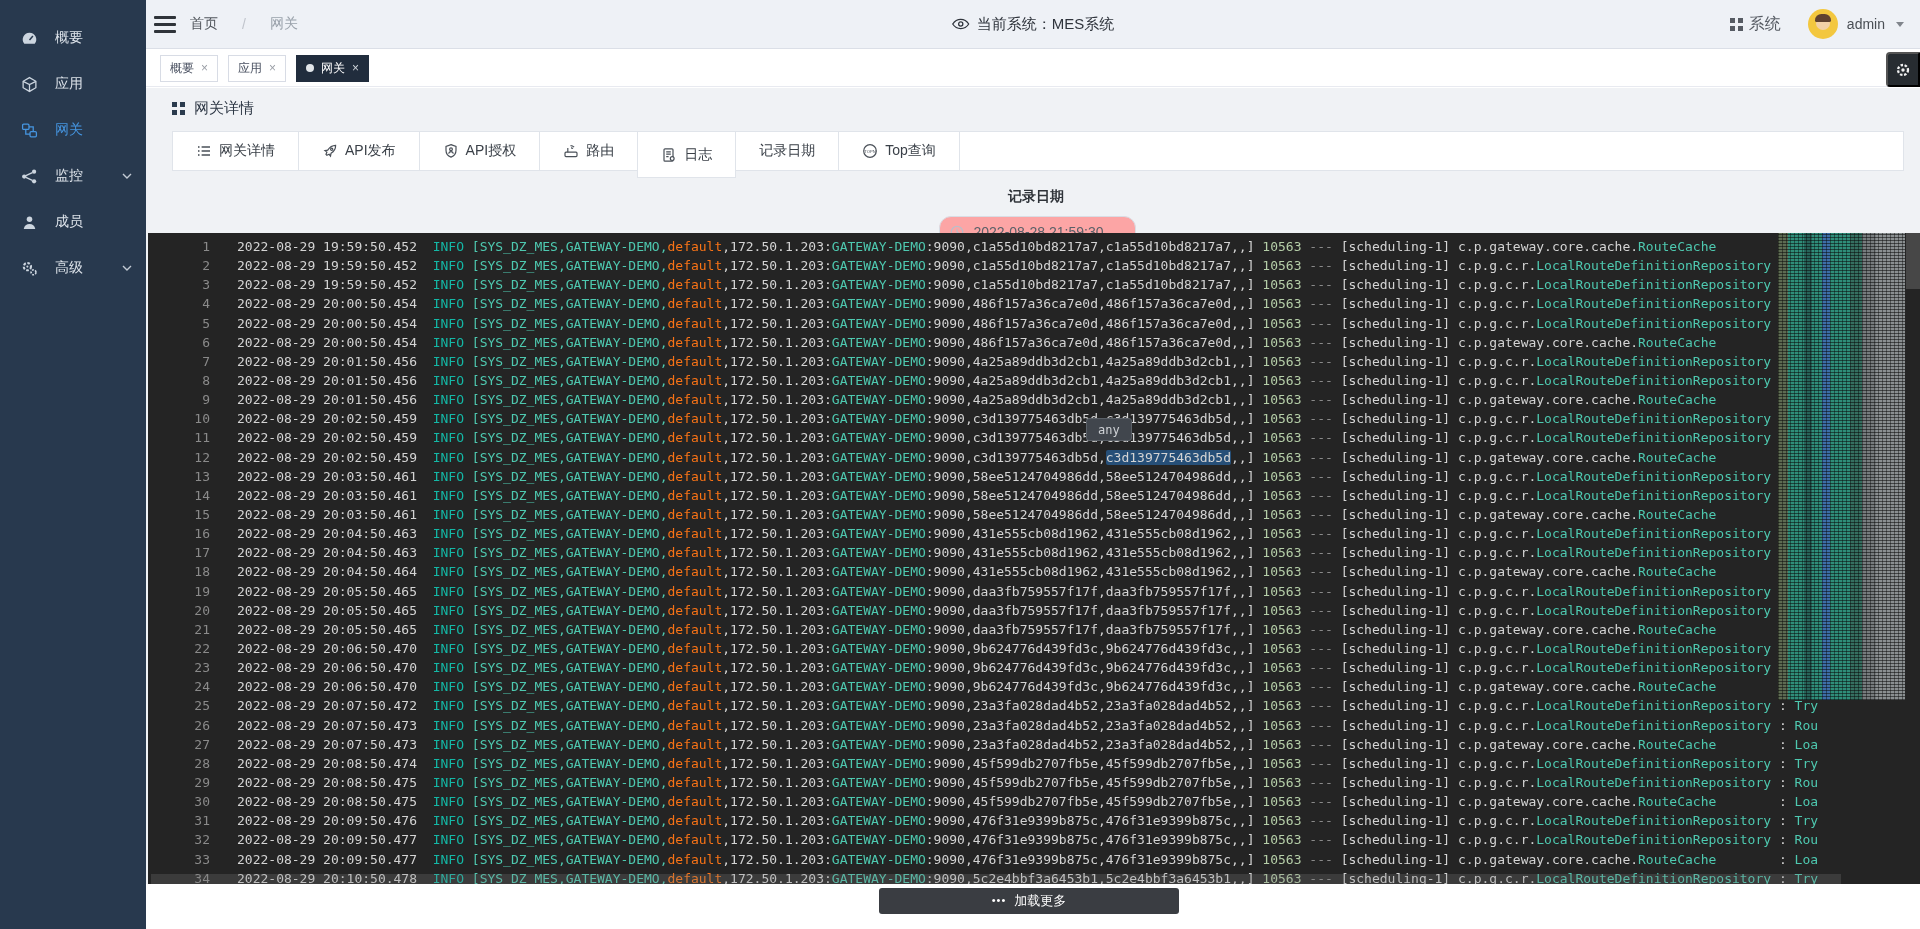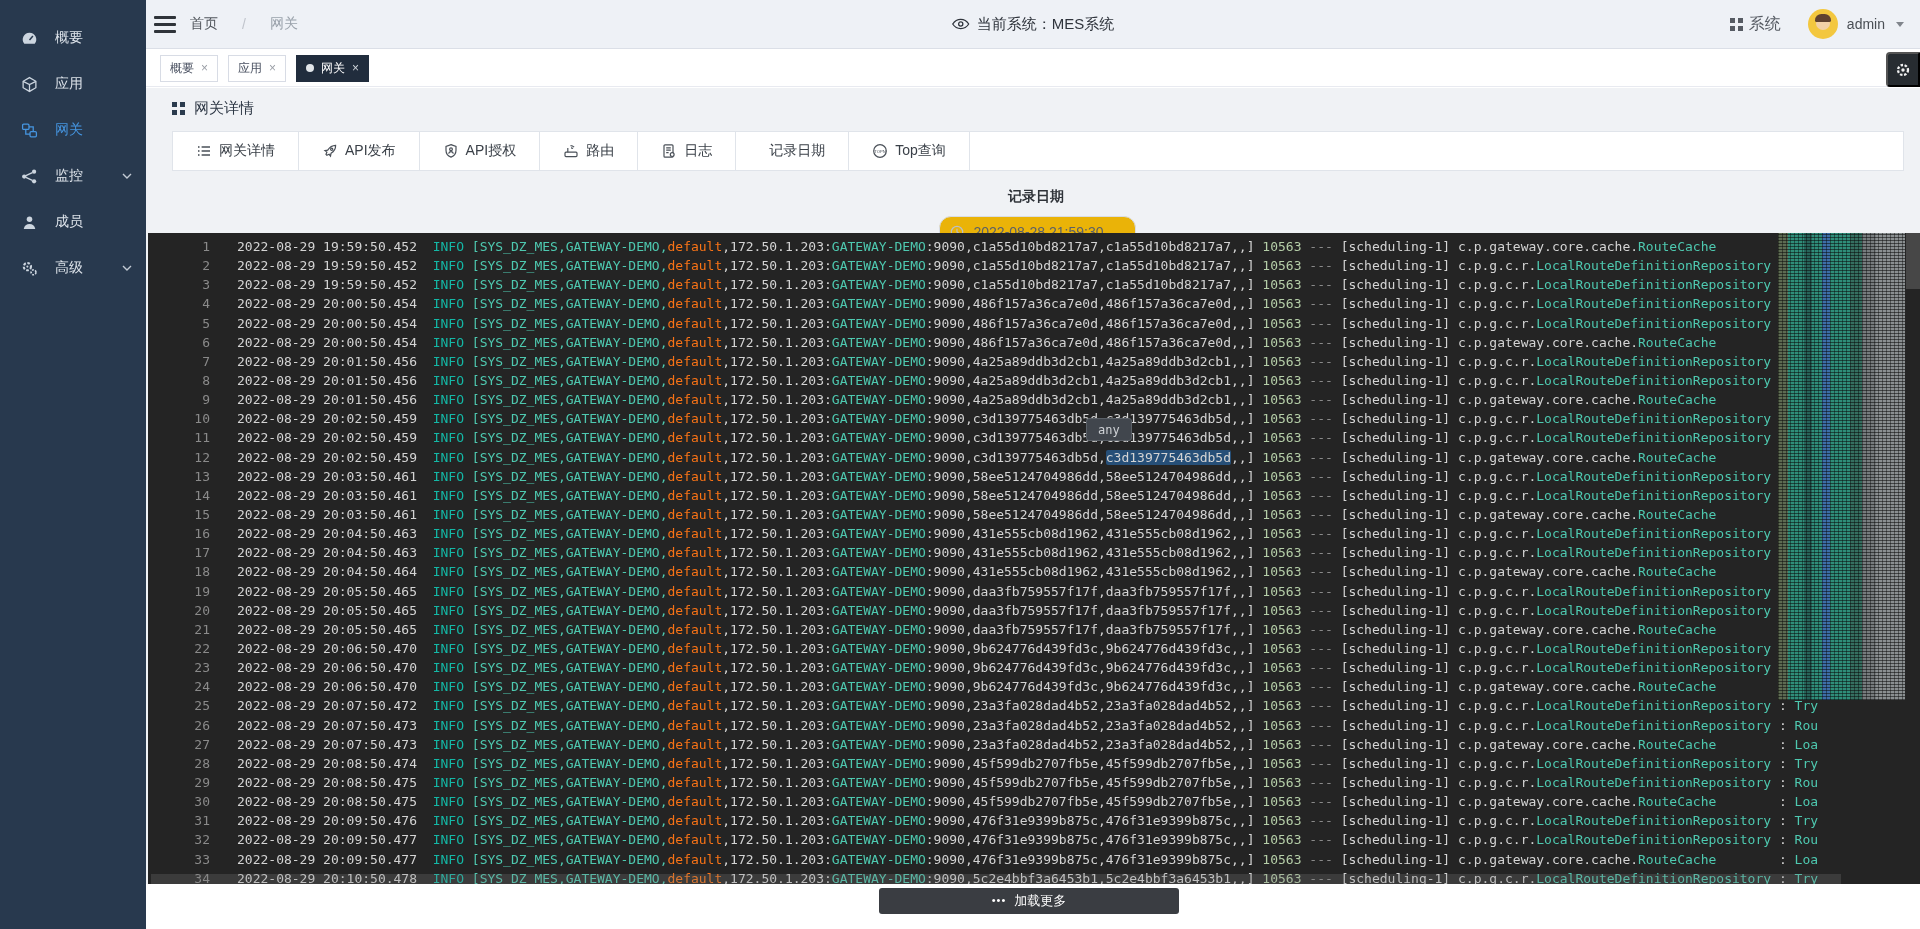--- a/index.html
+++ b/index.html
@@ -59,25 +59,25 @@
 
   
   .content { position:absolute; left:146px; top:88px; right:0; bottom:0; background:#f0f2f5; }
   .section-head { display:flex; align-items:center; gap:9px; padding:11px 0 0 26px; color:#2e3845; font-size:15px; }
   .section-head .grid-ico { color:#2b3b4d; }
 
   .tabbar { margin:13px 16px 0 26px; background:#fff; border:1px solid #e0e4ea; height:40px; display:flex; overflow:visible; }
   .tab { display:flex; align-items:center; gap:7px; padding:0 23px; font-size:14px; color:#3a4048;
     border-right:1px solid #e0e4ea; cursor:pointer; white-space:nowrap; }
   .tab .ticon { width:16px; height:16px; color:#4a5058; flex:none; }
-  .tab.active { margin:-1px 10px -7px -1px; height:40px; background:#fff; border:1px solid #e0e4ea; z-index:2; }
+  .tab.active { margin:-1px 0 -7px -1px; height:47px; background:#fff; border:1px solid #e0e4ea; z-index:2; }
 
   .daterow { display:flex; align-items:center; margin:17px 0 0 8px; gap:10px;flex-direction:column; }
   .flabel { font-size:14px; color:#2f3339; font-weight:bold; margin-right:2px; }
-  .dinput { width:197px; height:32px; background:#eab308; border:1px solid #d9dde4; border-radius:12px;
+  .dinput { width:197px; height:32px; background:#fca5a5; border:1px solid #d9dde4; border-radius:12px;
     display:flex; align-items:center; padding:0 10px; gap:8px; }
   .dinput .cico { color:#b9bfc9; flex:none; }
   .dinput input { border:none; outline:none; width:100%; font-size:14px; color:#5a6068; background:transparent;
     font-family:"Liberation Sans",sans-serif; }
   .tilde { color:#686e76; font-size:13px; }
   .calbtn { width:52px; height:32px; background:#fff; border:1px solid #d9dde4; border-radius:4px;
     display:flex; align-items:center; justify-content:center; gap:7px; color:#565b63; cursor:pointer; }
   .searchbtn { height:32px; padding:0 15px; margin-left:4px; background:#2e3236; color:#fff; border:none; border-radius:3px;
     display:flex; align-items:center; gap:7px; font-size:14px; cursor:pointer;font-family:Liberation Mono, monospace; }
 

